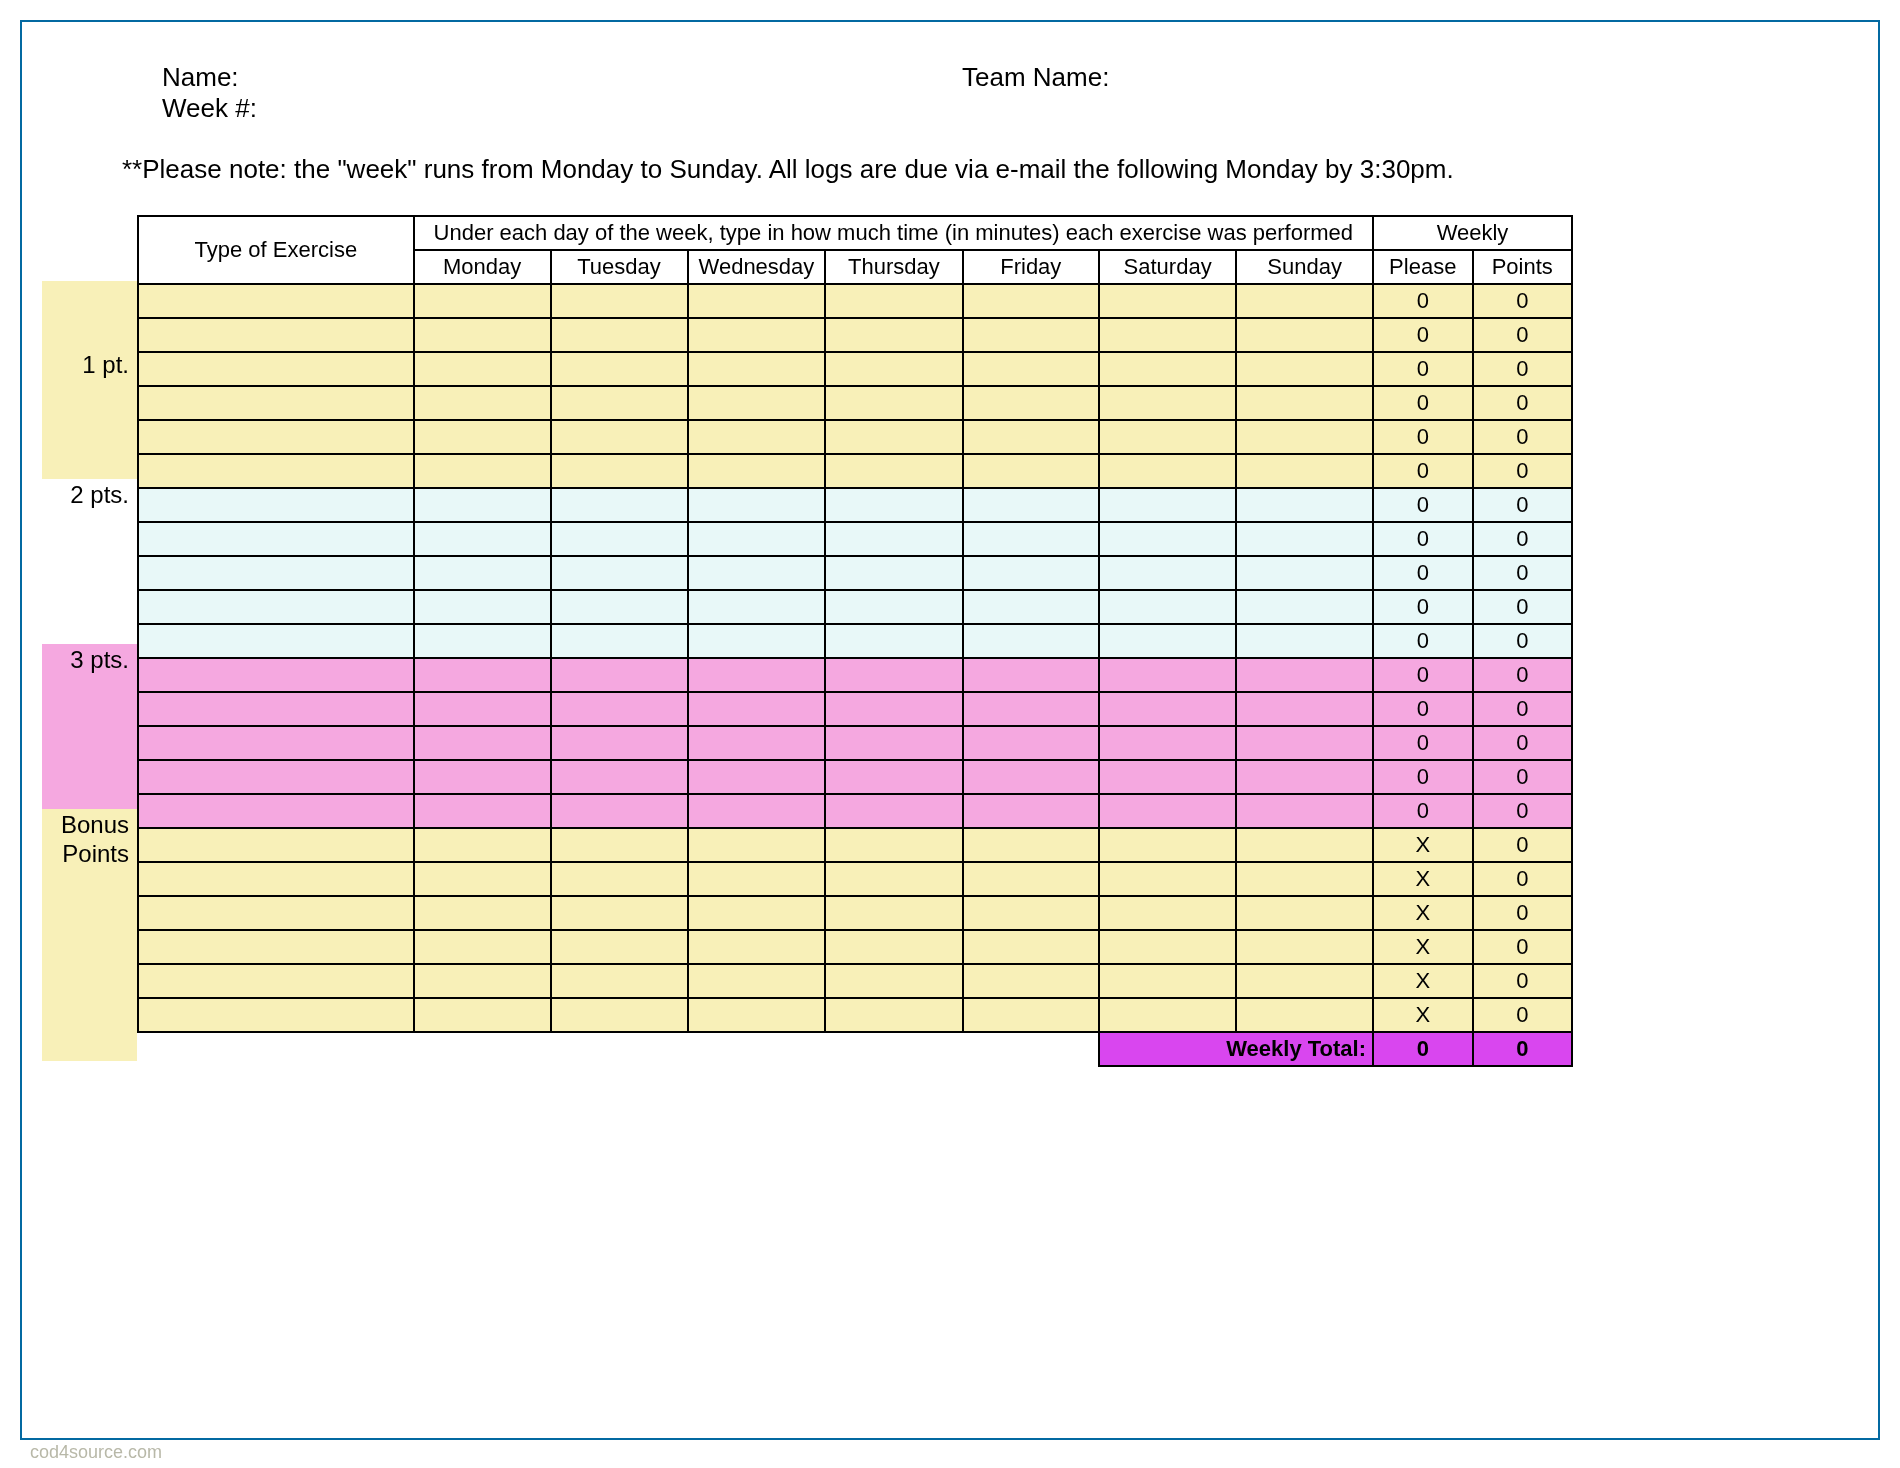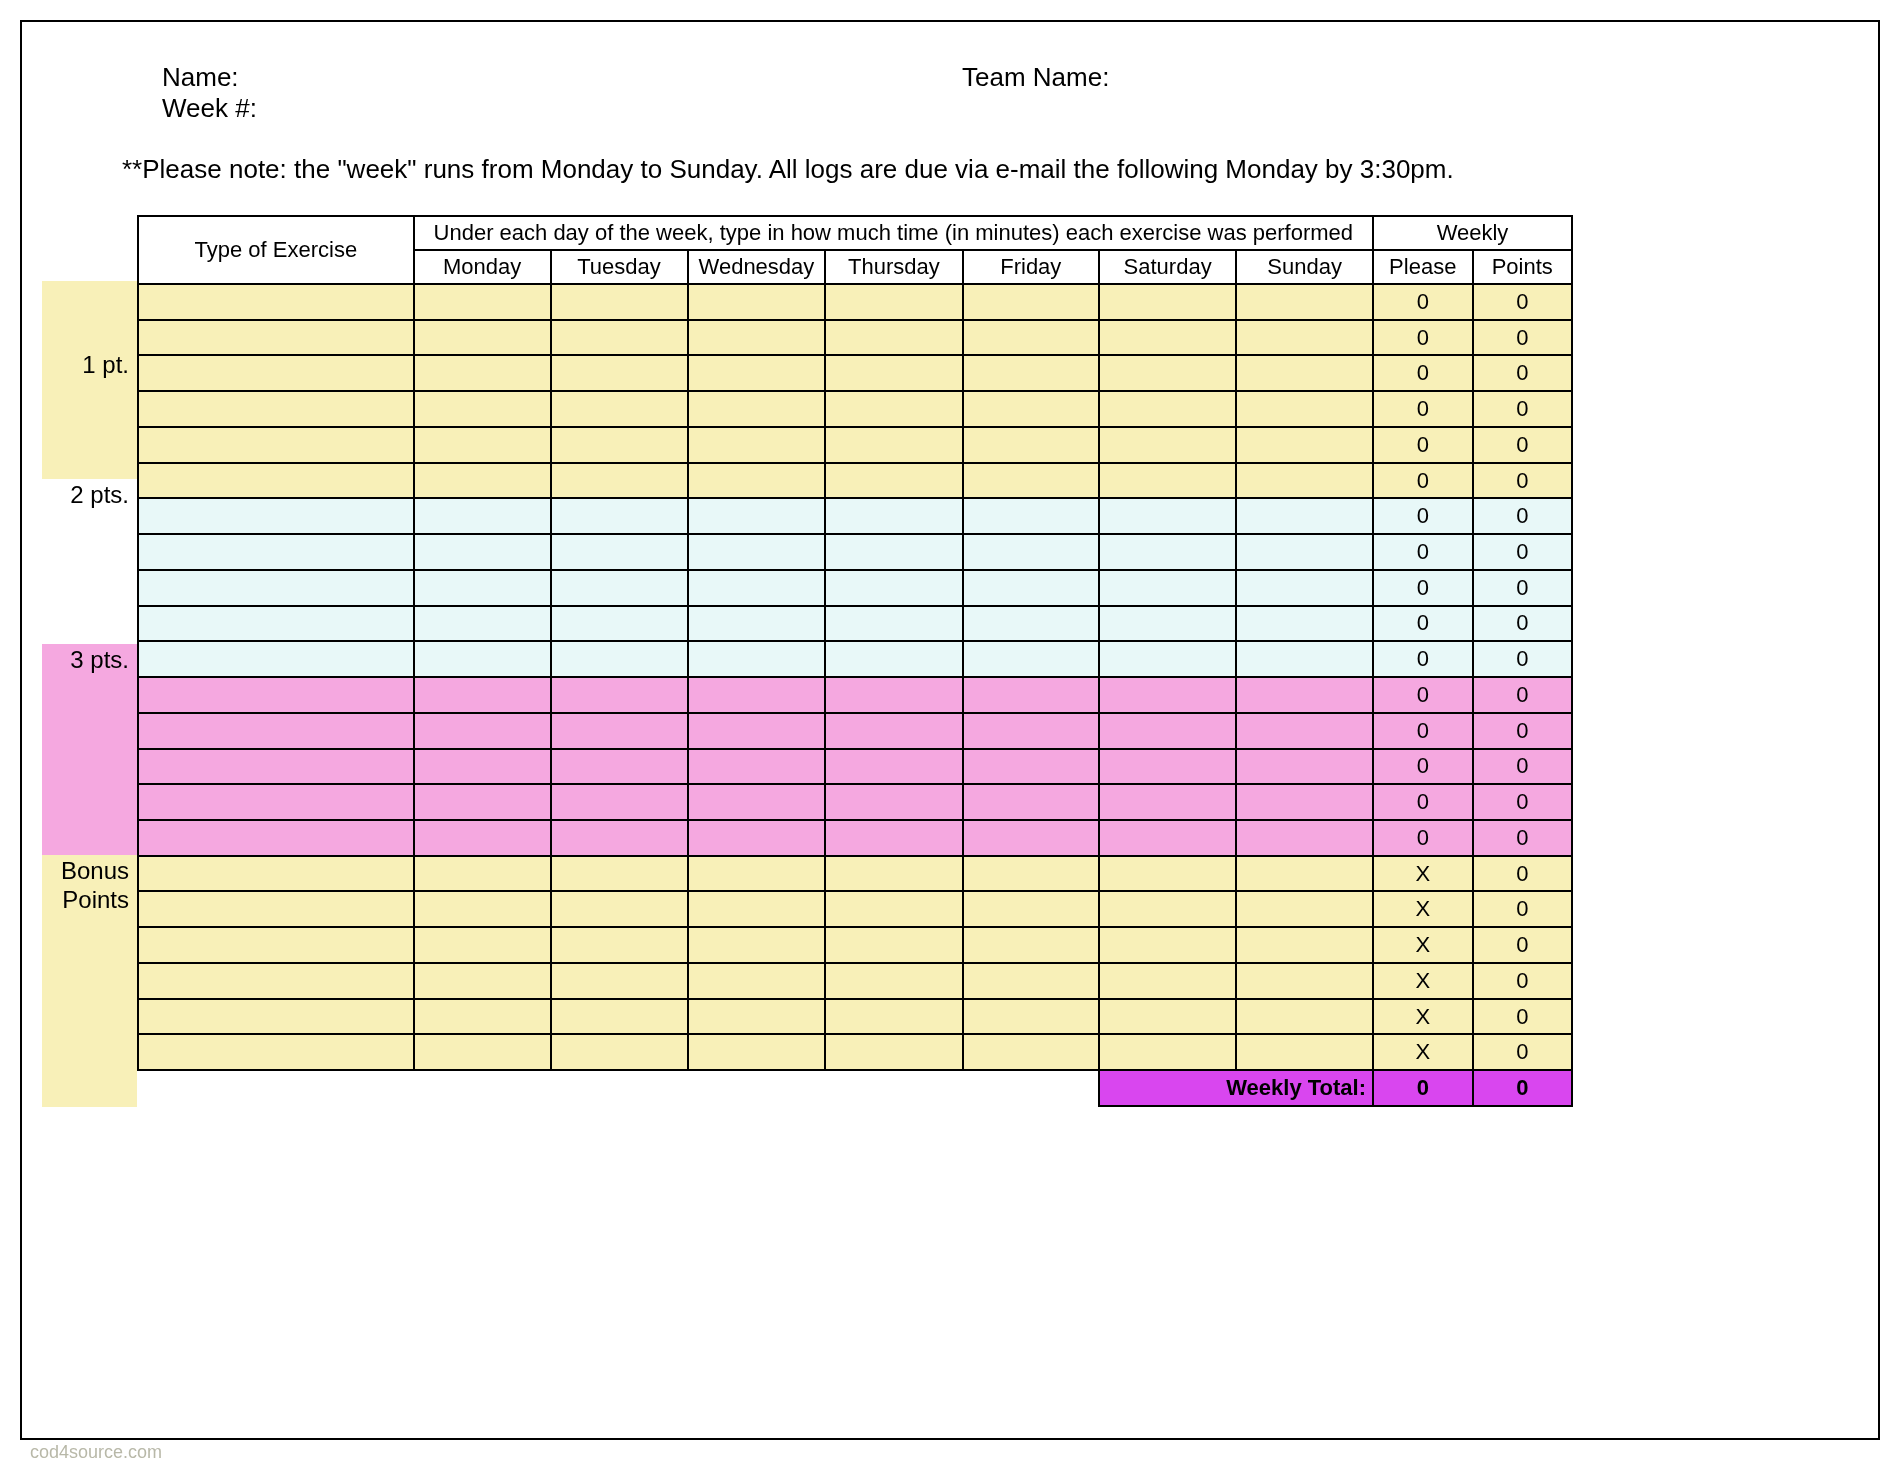--- a/index.html
+++ b/index.html
@@ -6,21 +6,21 @@
   body {
     margin: 0;
     padding: 0;
     font-family: Arial, sans-serif;
     background: #fff;
     width: 1900px;
     height: 1468px;
     position: relative;
   }
   .page {
-    border: 2px solid #000000;
+    border: 2px solid #0369a1;
     margin: 20px;
     padding: 40px 20px 20px 20px;
     min-height: 1420px;
     position: relative;
   }
   .header-row {
     display: flex;
     font-size: 26px;
     margin-left: 120px;
   }
@@ -39,21 +39,21 @@
     flex-shrink: 0;
   }
   .side-label {
     font-size: 24px;
     text-align: right;
     padding-right: 8px;
   }
   .side-1 { height: 198px; padding-top: 70px; background: #f8f0b8; padding-left: 20px; }
   .side-spacer { height: 66px; }
   .side-2 { height: 165px; padding-top: 2px; }
-  .side-3 { height: 211px; padding-top: 2px; background: #f5a8e0; }
+  .side-3 { height: 165px; padding-top: 2px; background: #f5a8e0; }
   .side-bonus { height: 252px; padding-top: 2px; background: #f8f0b8; line-height: 1.2; }
   table.main {
     border-collapse: collapse;
     width: 1436px;
   }
   table.main th, table.main td {
     border: 2px solid #000;
     font-size: 22px;
     padding: 3px 6px;
     height: 33px;

